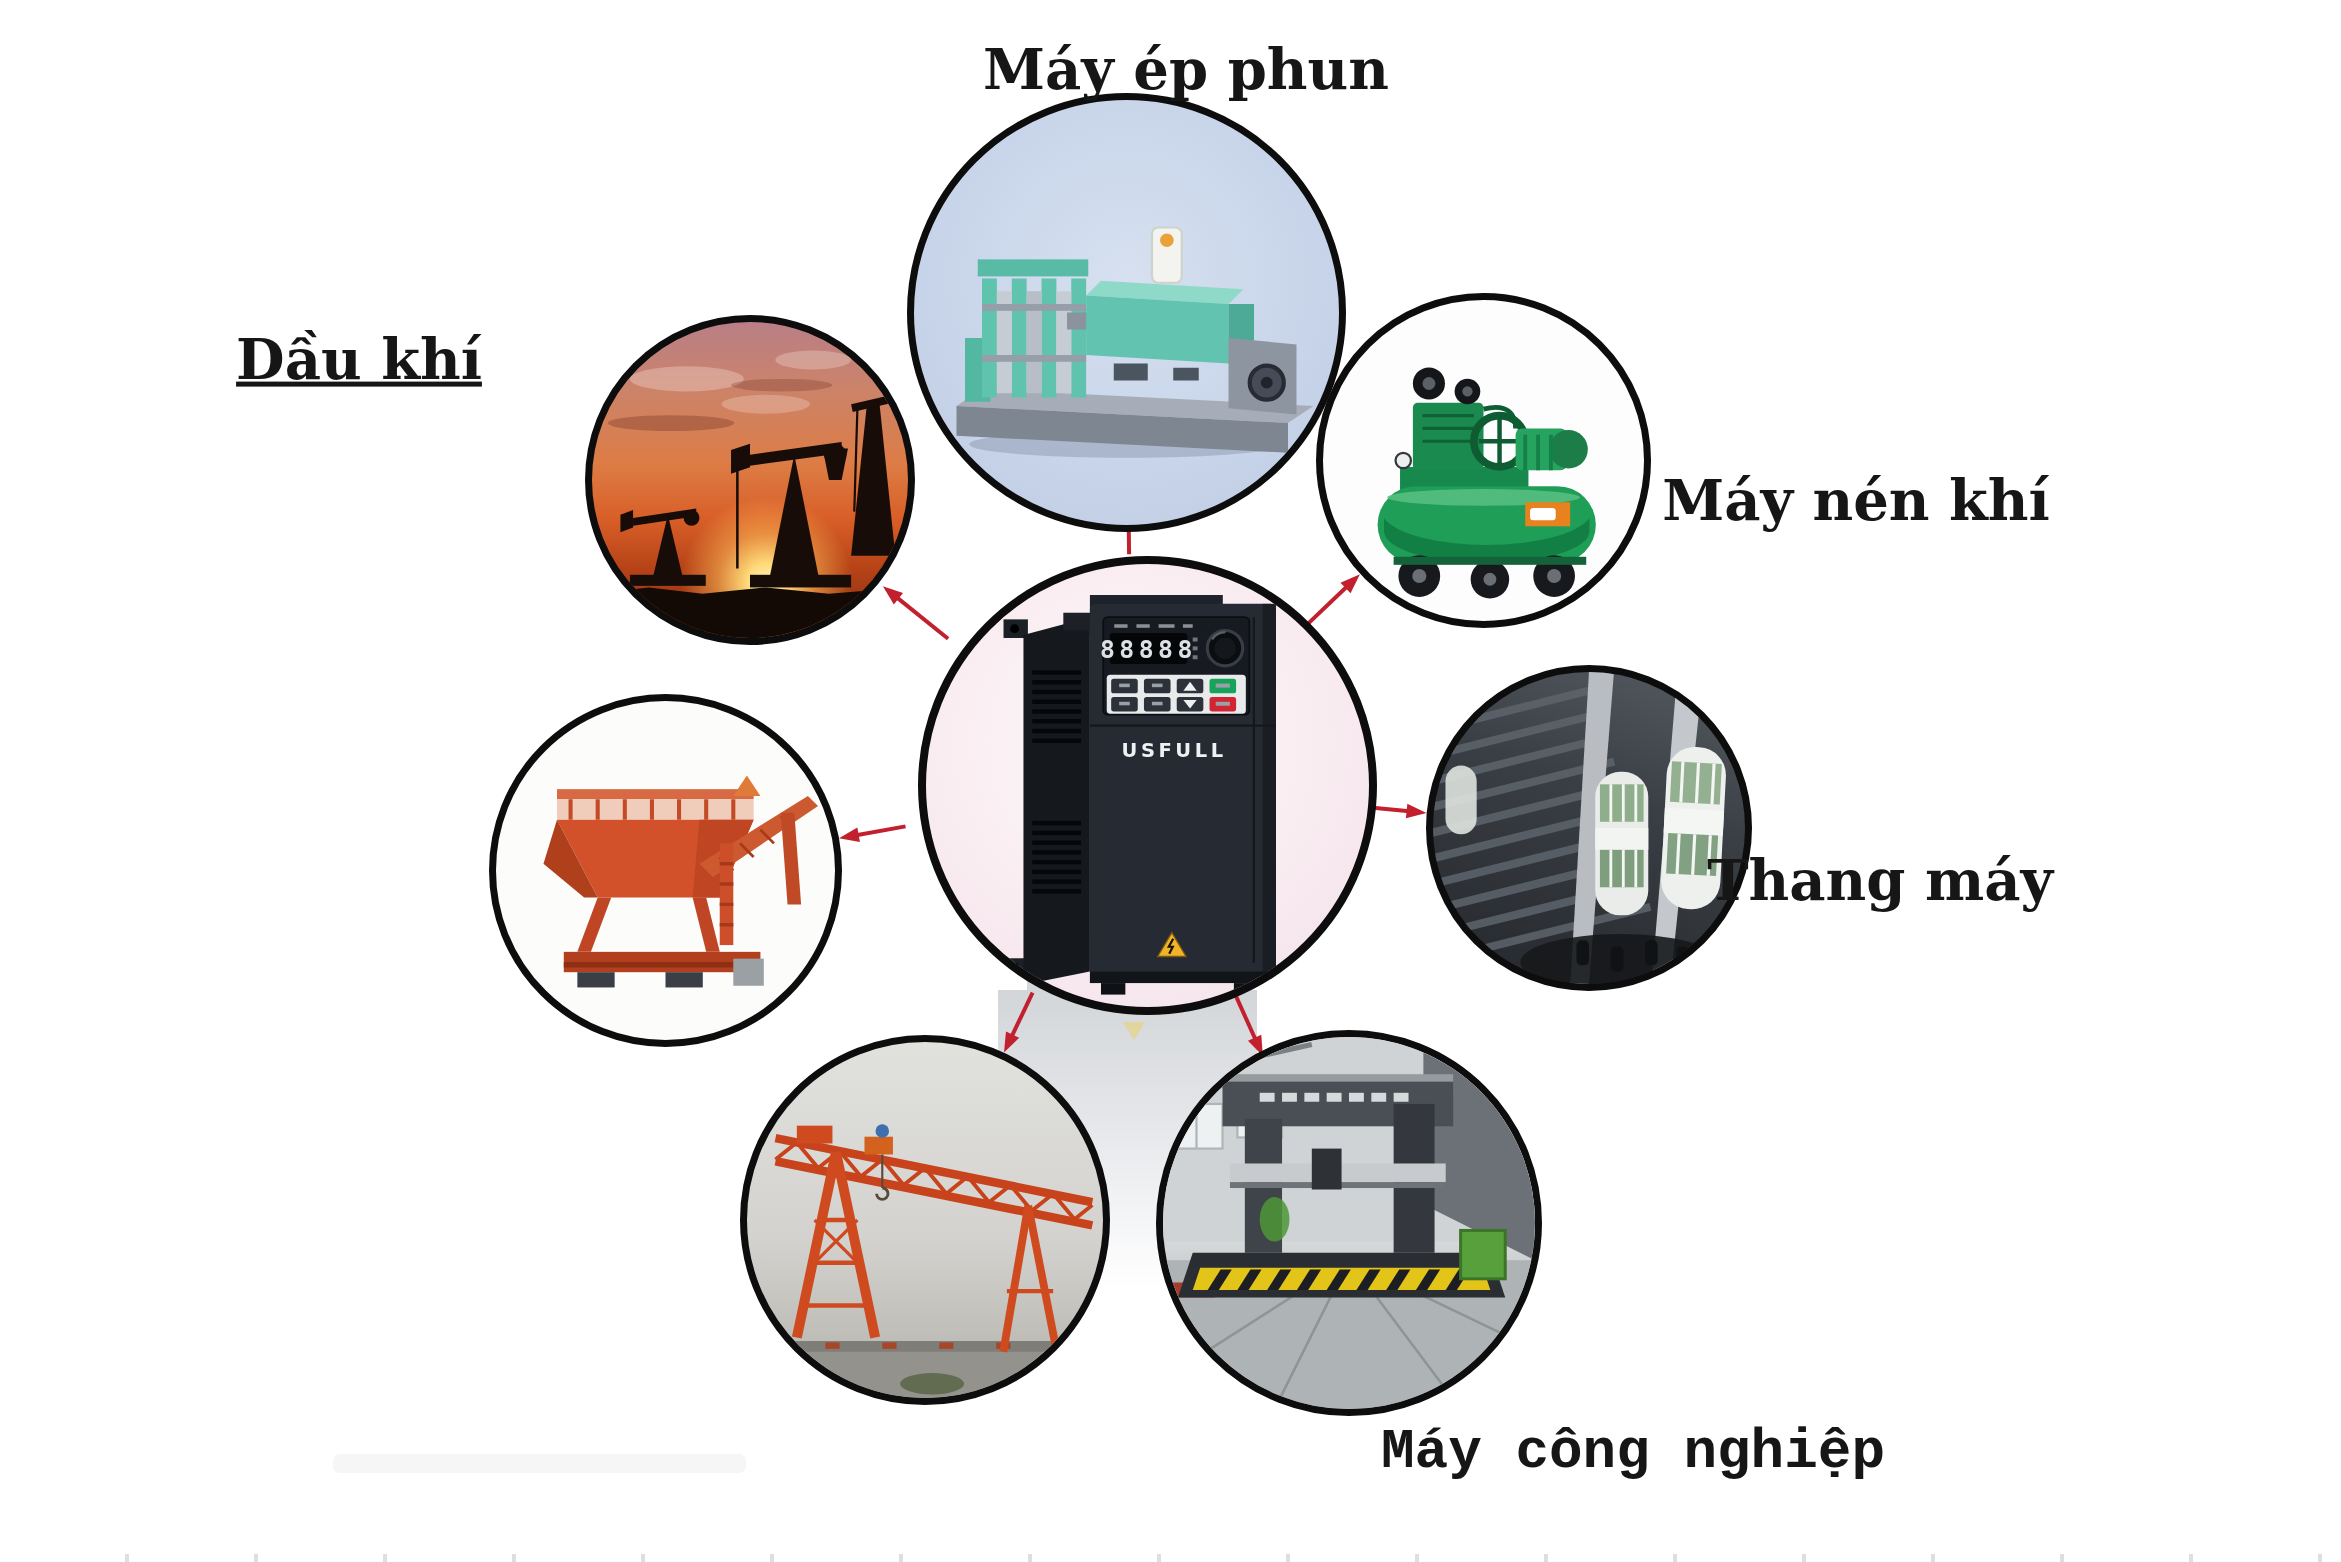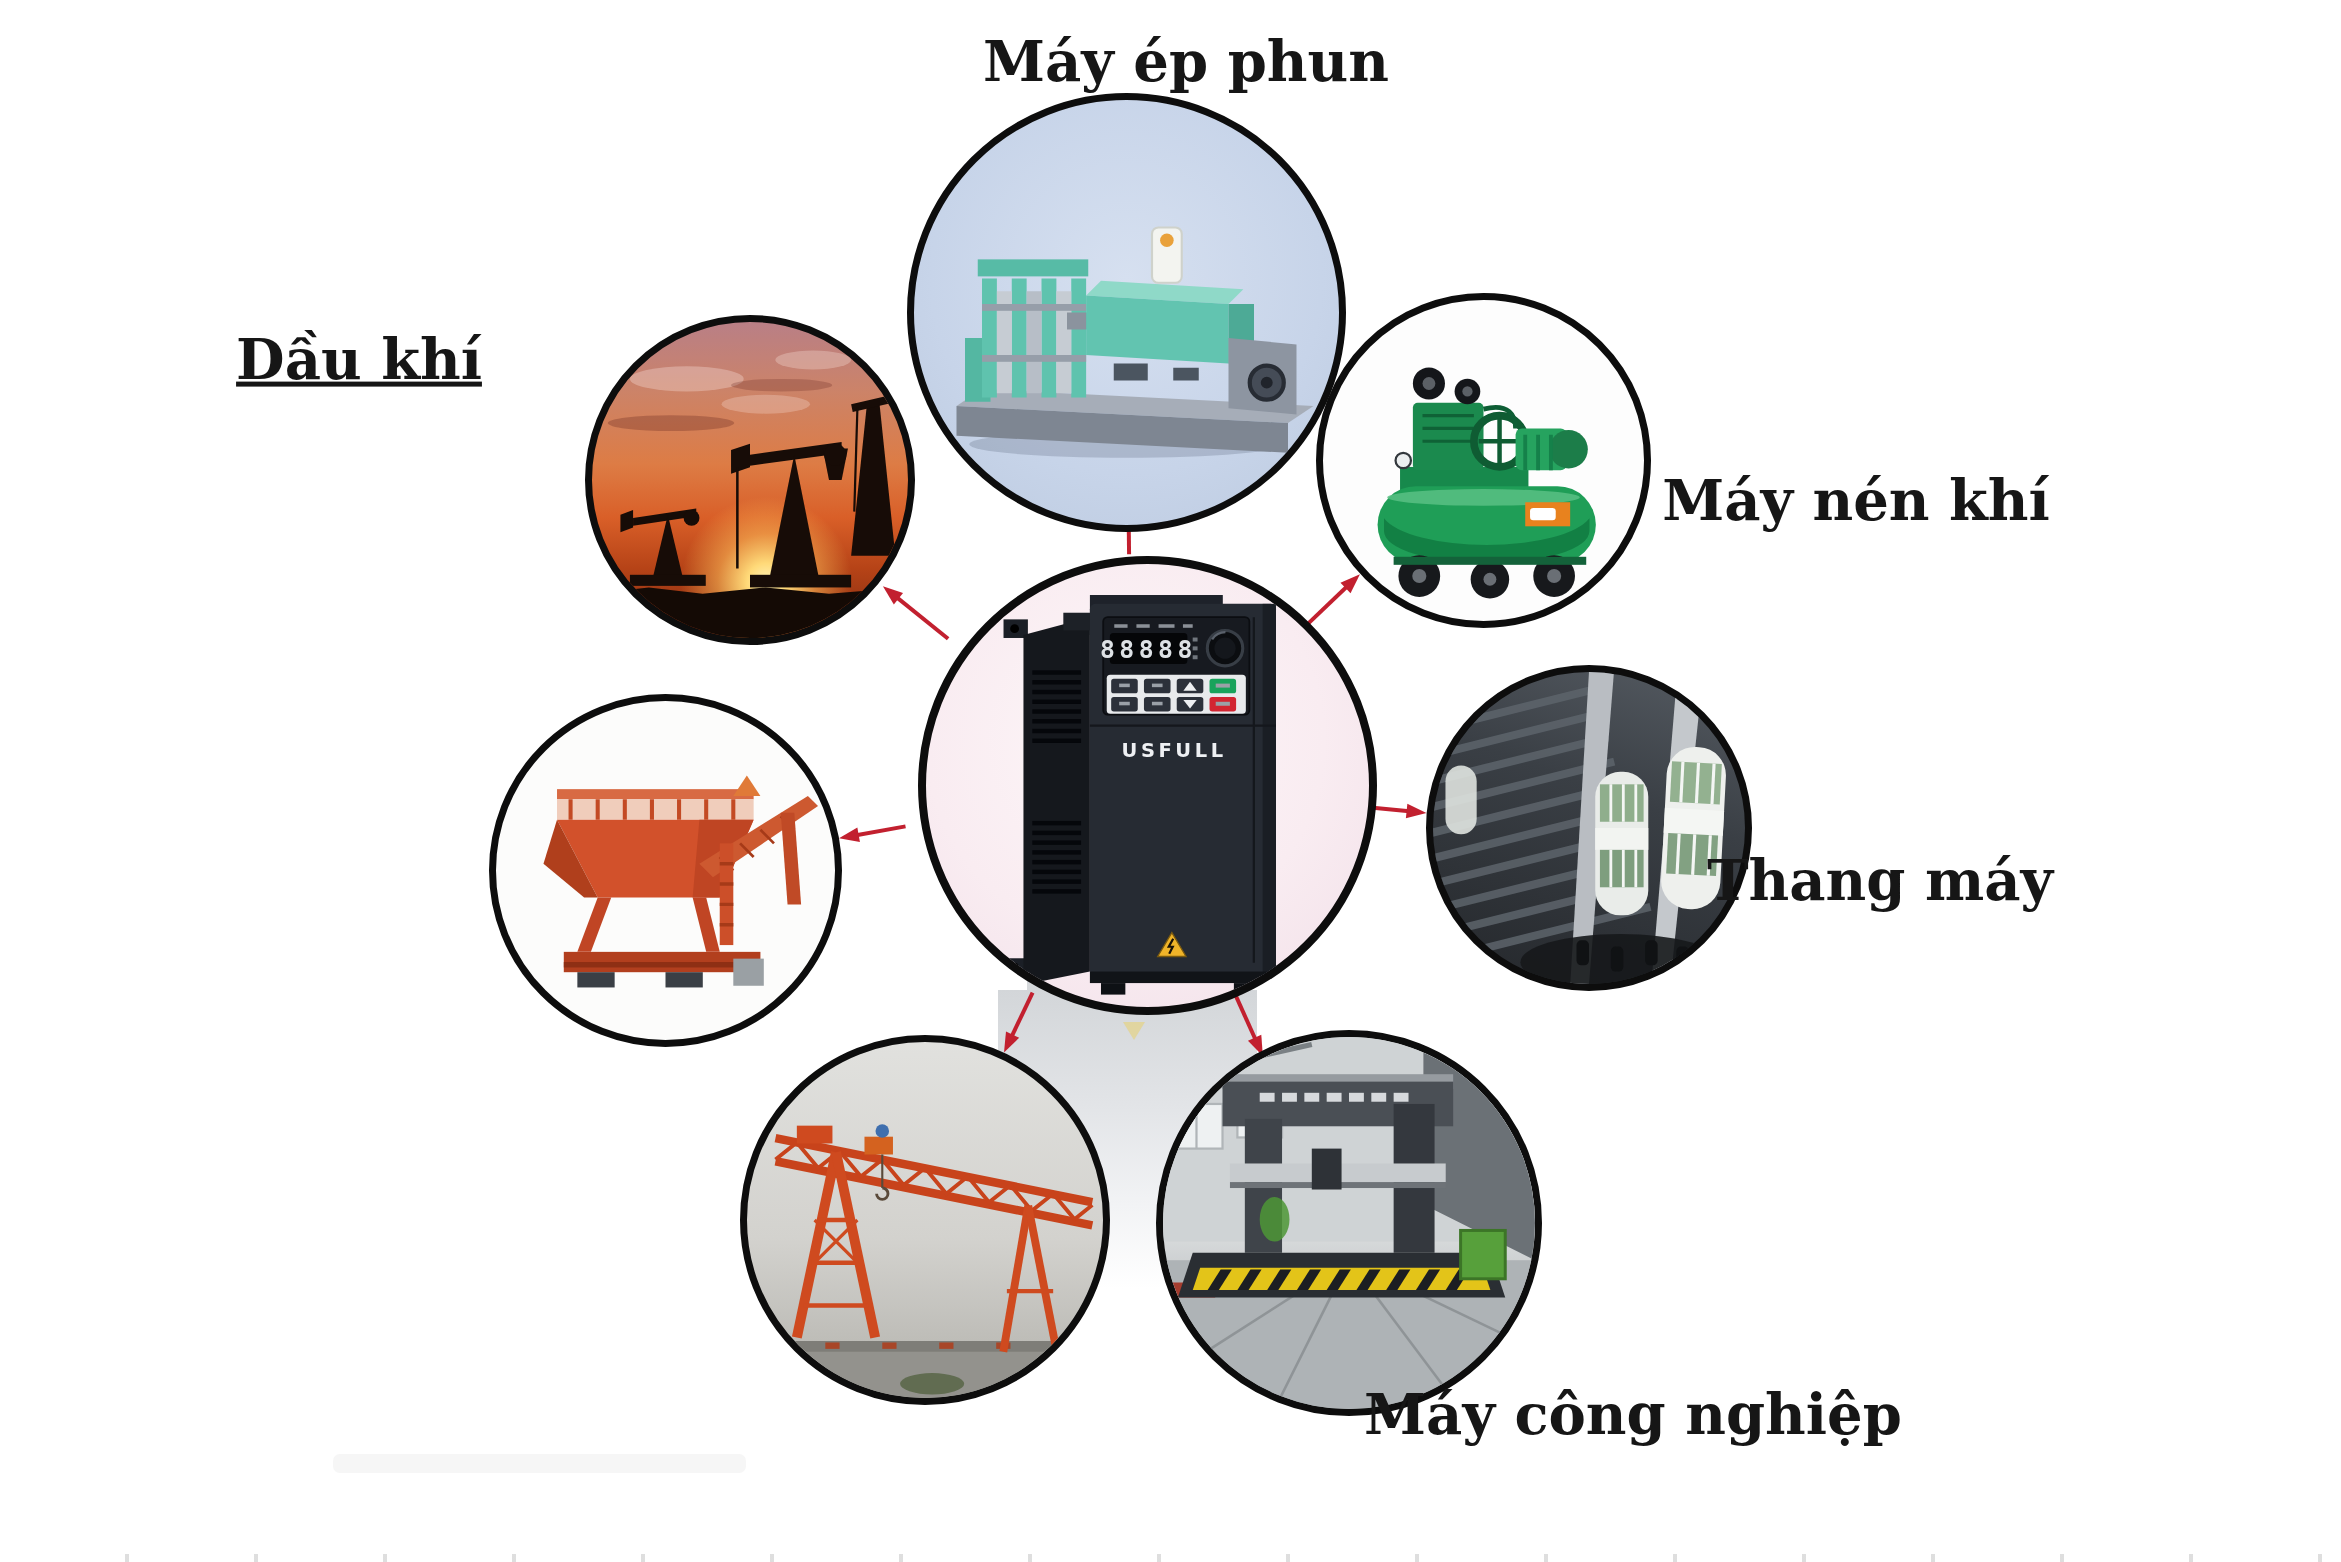--- a/index.html
+++ b/index.html
@@ -442,20 +442,20 @@
         <polygon points="55.5,83.2 58.7,88.6 52.3,88.6" fill="#f0b429" stroke="#7a5a10" stroke-width="0.3"></polygon>
         <polyline points="55.8,84.6 54.8,86.4 55.7,86.4 54.9,88" fill="none" stroke="#1a1206" stroke-width="0.5"></polyline>
       </g>
 
       <rect x="37" y="92" width="42" height="2.6" fill="#111418"></rect>
       <rect x="39.5" y="94.6" width="5.5" height="2.6" fill="#0e1115"></rect>
       <rect x="69.5" y="94.6" width="5.5" height="2.6" fill="#0e1115"></rect>
     </svg>
   </div>
 
-  <div class="node-label" style="left:1186px;top:61px;">Máy ép phun</div>
+  <div class="node-label" style="left:1186px;top:69px;">Máy ép phun</div>
   <div class="node-label" style="left:359px;top:359px;text-decoration:underline;">Dầu khí</div>
   <div class="node-label" style="left:1856px;top:500px;">Máy nén khí</div>
   <div class="node-label" style="left:1880px;top:880px;">Thang máy</div>
-  <div class="node-label" style="left:1633px;top:1414px;">Máy công nghiệp</div>
+  <div class="node-label" style="left:1633px;top:1452px;font-family:Liberation Mono, monospace;">Máy công nghiệp</div>
 
 </div>
 
 
 </body></html>

